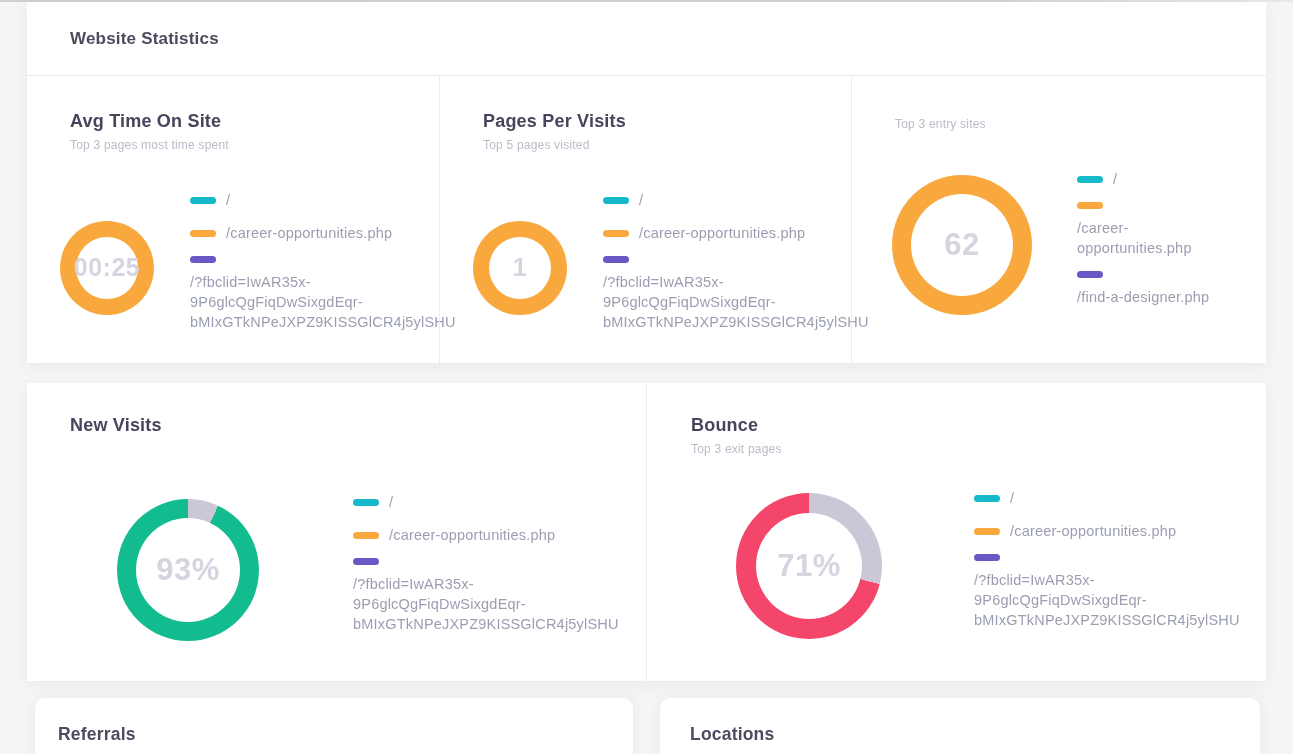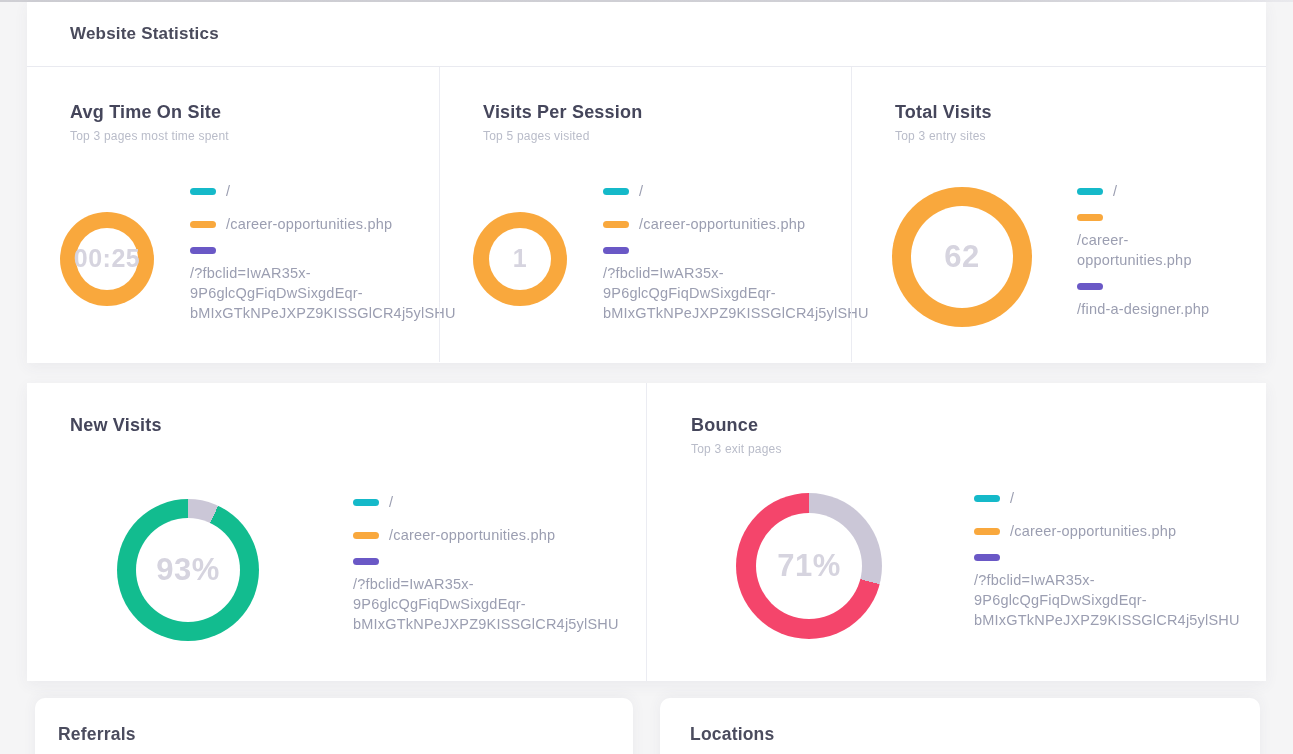--- a/index.html
+++ b/index.html
@@ -13,21 +13,21 @@
   .top-strip{
     position:absolute; top:0; left:0; width:1293px; height:2px;
     background:linear-gradient(to right,#cfcfd4 0%,#d4d4d9 78%,#e9e9ed 100%);
   }
   .panel{
     position:absolute; background:#ffffff;
     box-shadow:0 4px 14px rgba(62,73,100,0.06);
   }
   .top-panel{ left:27px; top:2px; width:1239px; height:361px; }
   .panel-header{
-    height:65px; border-bottom:1px solid #e9eaf0;
+    height:74px; border-bottom:1px solid #e9eaf0;
     display:flex; align-items:center; padding-left:43px;
   }
   .page-title{ font-size:17px; font-weight:700; color:#4a4b5c; letter-spacing:0.2px; }
   .cols{ display:flex; height:295px; }
   .col{ width:412px; padding:35px 0 0 43px; }
   .col + .col{ border-left:1px solid #ebecf2; }
   .col.last{ width:415px; }
 
   .card-title{ font-size:18px; font-weight:700; color:#45465b; letter-spacing:0.2px; }
   .card-subtitle{ font-size:12px; color:#b9bcc9; margin-top:6px; letter-spacing:0.2px; }
@@ -113,21 +113,21 @@
           </div>
           <div class="legend-item stacked">
             <span class="dash" style="background: rgb(106, 88, 198);"></span>
             <span class="legend-text">/?fbclid=IwAR35x-9P6glcQgFiqDwSixgdEqr-bMIxGTkNPeJXPZ9KISSGlCR4j5ylSHU</span>
           </div>
         </div>
       </div>
     </div>
 
     <div class="col">
-      <h2 class="card-title">Visits Per Session</h2>
+      <h2 class="card-title">Pages Per Visits</h2>
       <div class="card-subtitle">Top 5 pages visited</div>
       <div class="card-body">
         <div class="donut donut-sm" style="background: conic-gradient(rgb(249, 168, 61) 0%, rgb(249, 168, 61) 100%);">
           <div class="hole"></div>
           <span class="donut-label">1</span>
         </div>
         <div class="legend">
           <div class="legend-item inline">
             <span class="dash" style="background: rgb(21, 185, 201);"></span>
             <span class="legend-text">/</span>
@@ -138,21 +138,20 @@
           </div>
           <div class="legend-item stacked">
             <span class="dash" style="background: rgb(106, 88, 198);"></span>
             <span class="legend-text">/?fbclid=IwAR35x-9P6glcQgFiqDwSixgdEqr-bMIxGTkNPeJXPZ9KISSGlCR4j5ylSHU</span>
           </div>
         </div>
       </div>
     </div>
 
     <div class="col last">
-      <h2 class="card-title">Total Visits</h2>
       <div class="card-subtitle">Top 3 entry sites</div>
       <div class="card-body">
         <div class="donut donut-lg" style="background: conic-gradient(rgb(249, 168, 61) 0%, rgb(249, 168, 61) 100%);">
           <div class="hole"></div>
           <span class="donut-label">62</span>
         </div>
         <div class="legend">
           <div class="legend-item inline">
             <span class="dash" style="background: rgb(21, 185, 201);"></span>
             <span class="legend-text">/</span>

